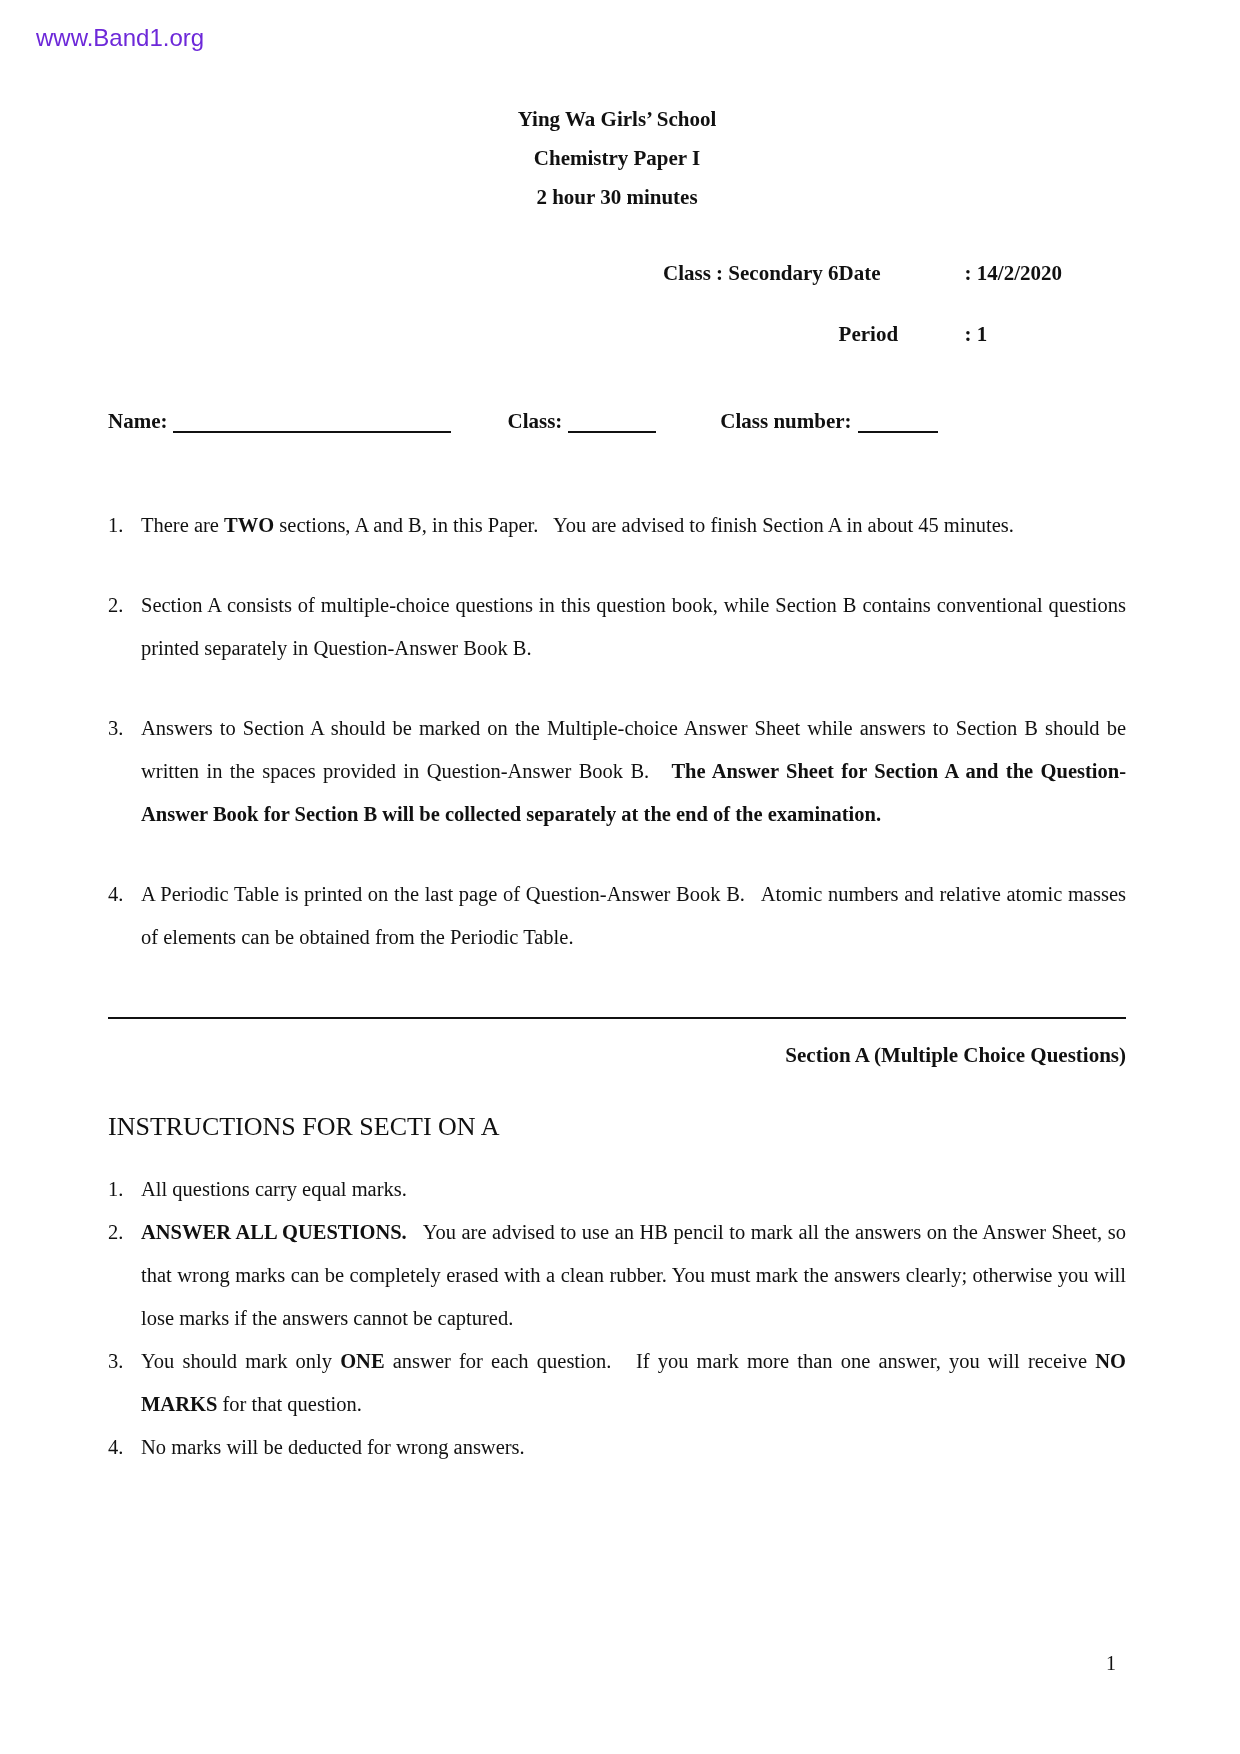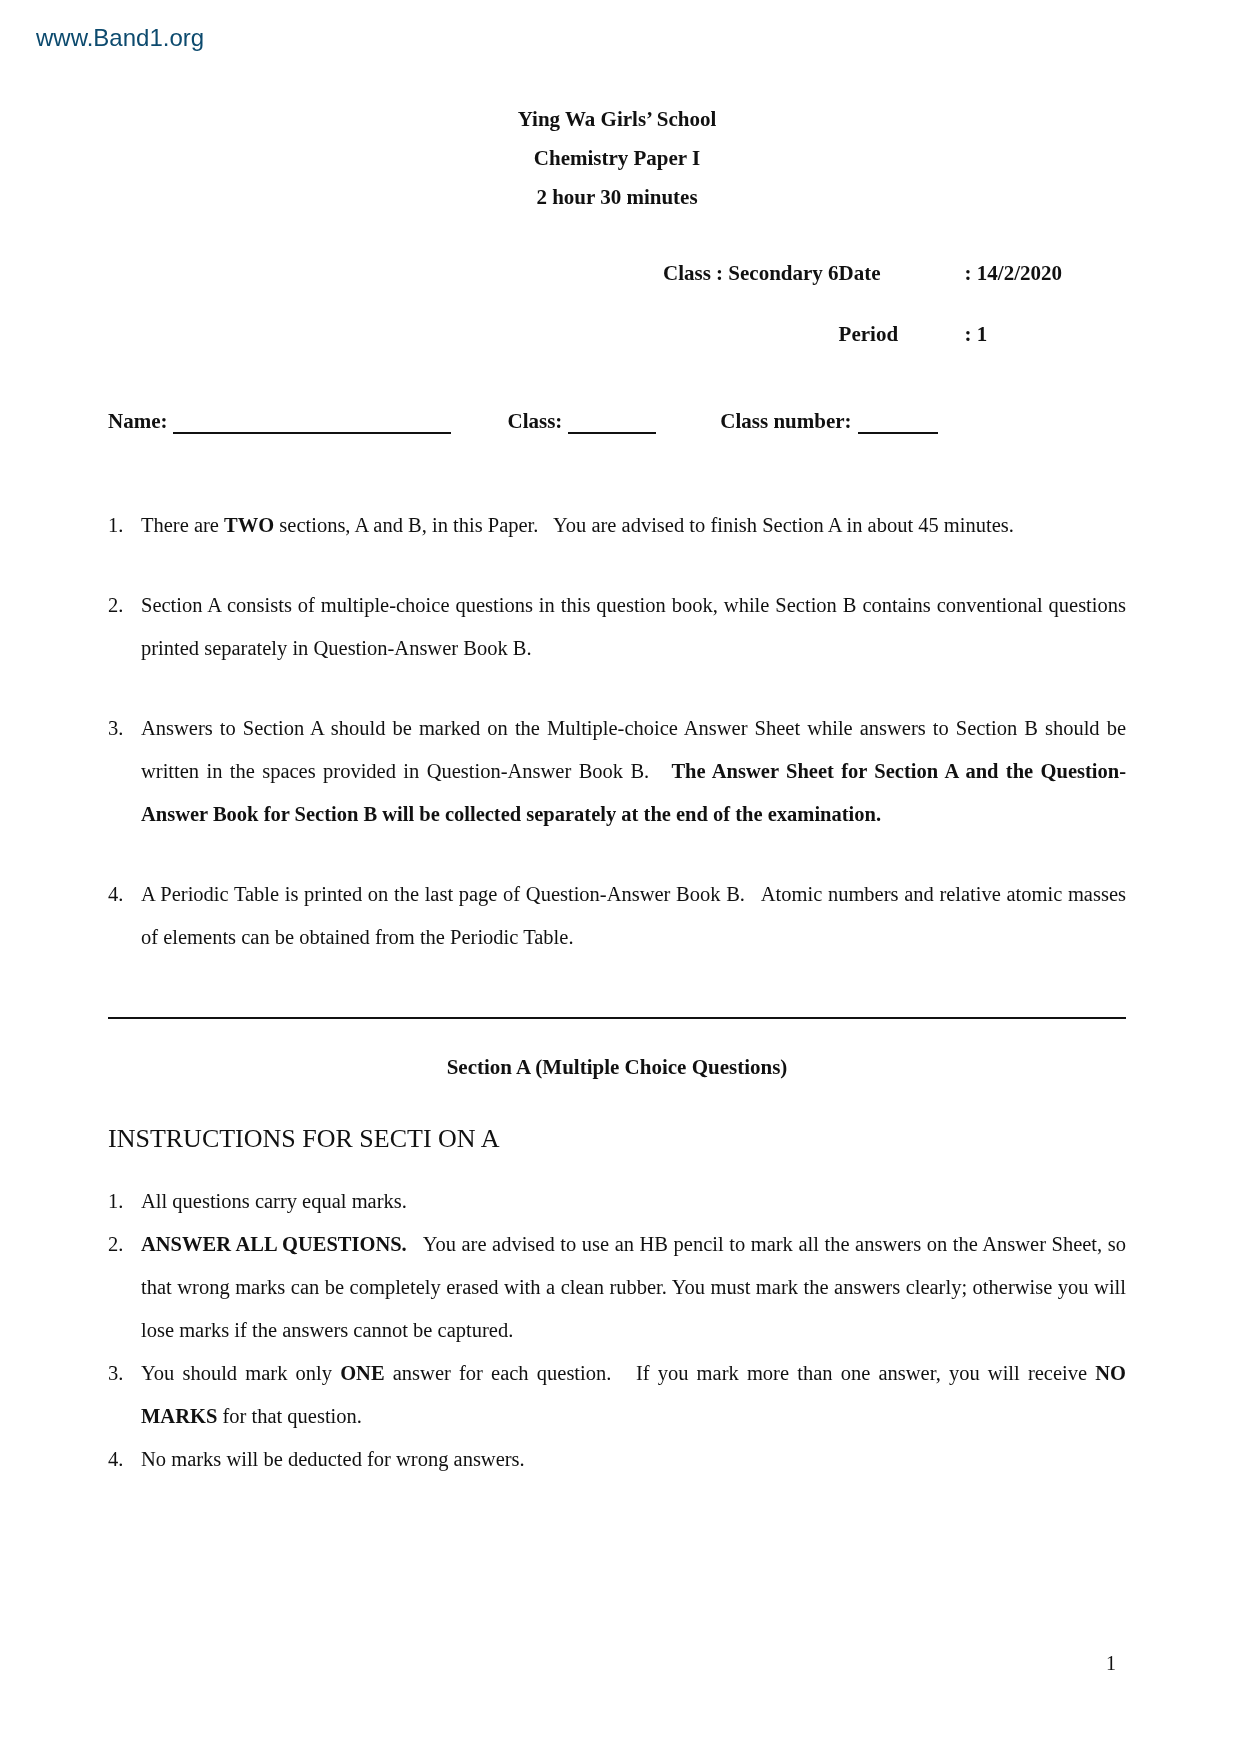--- a/index.html
+++ b/index.html
@@ -13,21 +13,21 @@
     color: #111;
     font-family: "Liberation Serif", serif;
     overflow: hidden;
   }
   .watermark {
     position: absolute;
     left: 36px;
     top: 24px;
     font-family: "Liberation Sans", sans-serif;
     font-size: 24px;
-    color: #0c4a6e;
+    color: #6d28d9;
   }
   .content {
     position: absolute;
     left: 108px;
     right: 114px;
     top: 100px;
   }
   .title-block {
     text-align: center;
     font-weight: bold;
@@ -47,21 +47,20 @@
     column-gap: 0px;
     row-gap: 14px;
     margin-right: 64px;
     gap: 36px;
   }
   .fields-row {
     display: flex;
     margin-top: 62px;
     font-weight: bold;
     font-size: 21px;
-    align-items: flex-end;
   }
   .blank {
     display: inline-block;
     border-bottom: 2px solid #111;
     height: 24px;
     margin-left: 6px;
   }
   .blank.name-blank  { width: 278px; }
   .blank.class-blank { width: 88px; }
   .blank.cnum-blank  { width: 80px; }
@@ -75,24 +74,24 @@
   }
   .inst-item:last-child { margin-bottom: 0; }
   .inst-num { width: 33px; flex: 0 0 33px; }
   .inst-text { flex: 1; text-align: justify; text-align-last: left; }
   .divider {
     border: none;
     border-top: 2px solid #111;
     margin-top: 58px;
   }
   .section-title {
-    text-align: center;
+    text-align: right;
     font-weight: bold;
     font-size: 21px;
-    margin-top: 36px;
+    margin-top: 24px;
   }
   .sec-a-heading {
     font-weight: normal;
     font-size: 26px;
     margin-top: 44px;
   }
   .sec-a-list { margin-top: 26px; font-size: 20.5px; }
   .sec-a-list .inst-item { margin-bottom: 0; }
   .page-number {
     position: absolute;

